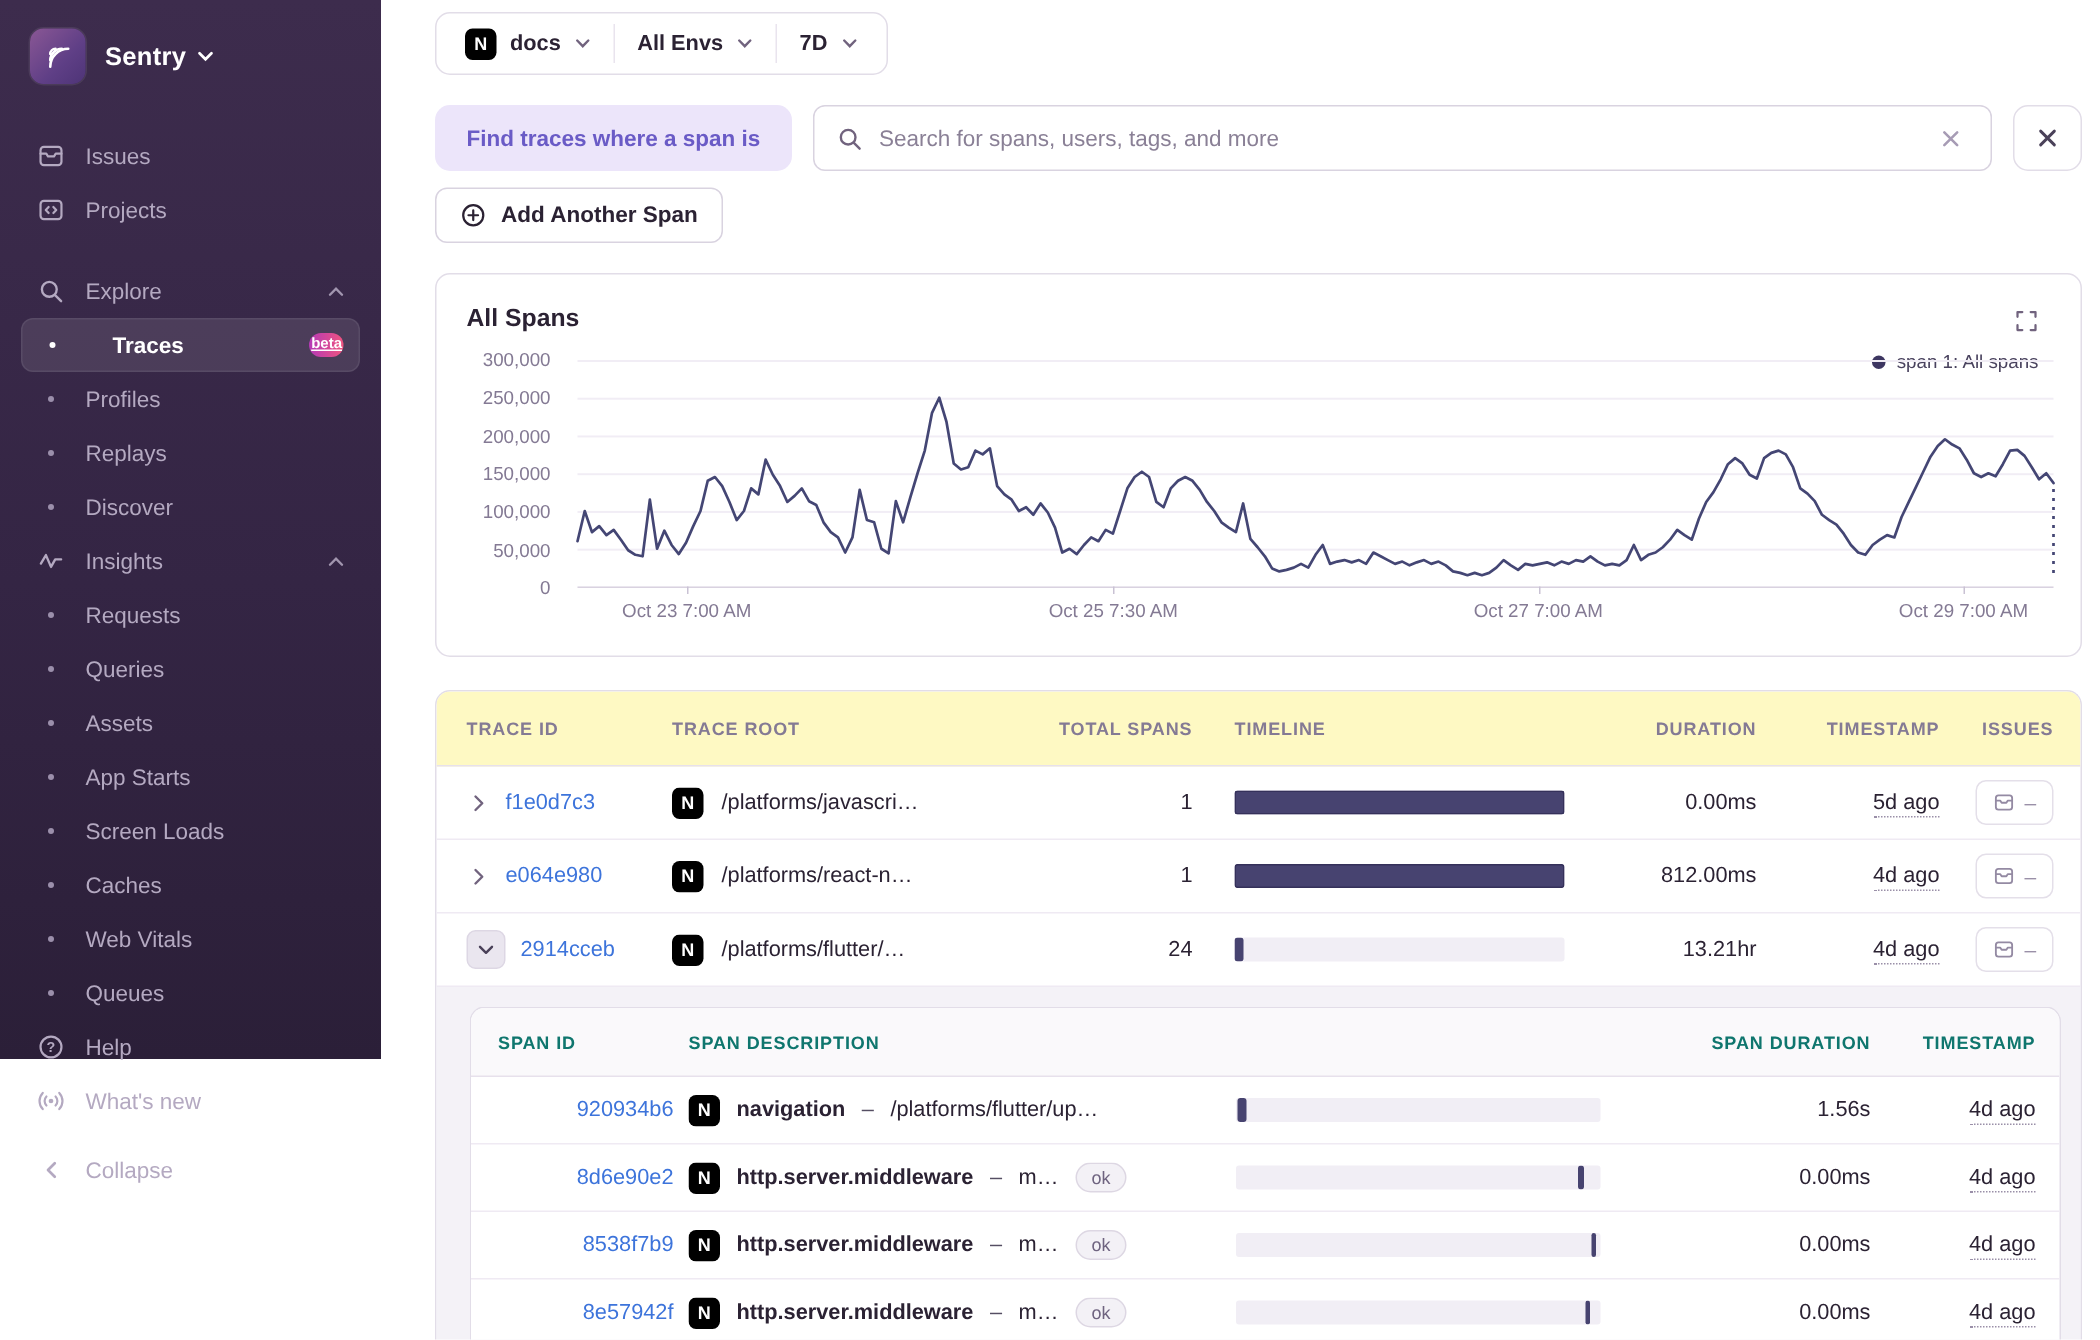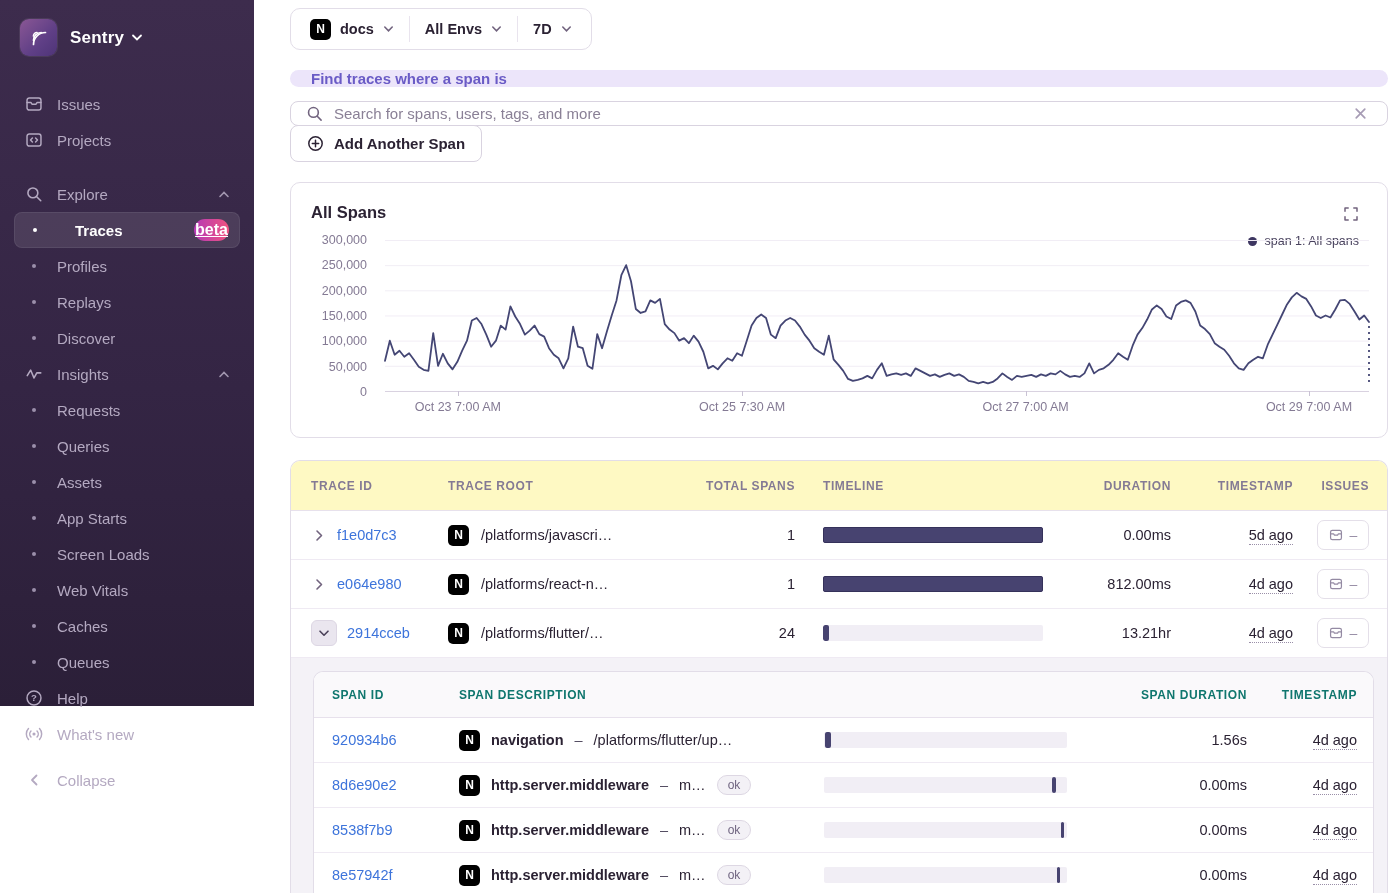--- a/index.html
+++ b/index.html
@@ -22,37 +22,37 @@
   .nav-item svg { display:block; }
   .section-gap { height:18px; }
   .chev-right-slot { margin-left:auto; opacity:.85; }
   .sub-item { padding-left:10px; }
   .bullet { width:19px; display:flex; justify-content:center; flex:none; }
   .bullet i { width:4px; height:4px; border-radius:50%; background:#9b8fab; }
   .nav-item.active { background:rgba(255,255,255,.10); border:1px solid rgba(255,255,255,.07);
     color:#fff; font-weight:700;gap:31px; }
   .nav-item.active .bullet i { background:#fff; }
   .badge-beta { margin-left:auto; background:linear-gradient(90deg,#b43ab6 0%,#f0537f 100%);
-    color:#fff; font-size:16px; font-weight:700; padding:3px 1px; border-radius:20px; line-height:1;text-decoration:underline; }
+    color:#fff; font-size:10px; font-weight:700; padding:3px 1px; border-radius:20px; line-height:1;text-decoration:underline; }
   .nav-footer { margin-top:auto; padding:0 14px; }
   .collapse-block { padding:10px 14px 16px 14px; }
 
   
   .main { position:absolute; left:254px; top:0; right:0; bottom:0; padding:8px 12px 0 36px; background:#fff; }
 
   .filter-bar { display:inline-flex; align-items:center; height:42px; border:1px solid #e2dde8;
     border-radius:10px; background:#fff; padding:0 4px; }
   .filter-seg { display:flex; align-items:center; gap:9px; padding:0 15px; font-weight:700; font-size:14.5px; color:#2b2233; cursor:pointer; }
   .v-div { width:1px; height:26px; background:#e9e4ee; }
   .n-icon { background:#000; color:#fff; border-radius:5px; font-weight:700;
     display:flex; align-items:center; justify-content:center; flex:none; }
   .n-icon.sm { width:21px; height:21px; font-size:12px; }
   .n-icon.xs { width:21px; height:21px; font-size:12px; }
 
-  .search-row { margin-top:20px; display:flex; gap:14px; height:44px;flex-direction:column; }
+  .search-row { margin-top:20px; display:flex; gap:14px; height:44px; }
   .find-pill { background:#ece5fa; color:#6a5bc6; font-weight:700; font-size:15px;
     border-radius:10px; display:flex; align-items:center; padding:0 21px; white-space:nowrap; }
   .search-box { flex:1; display:flex; align-items:center; gap:11px; border:1px solid #d9d3e0; border-radius:8px; padding:0 15px; background:#fff; }
   .search-box input { flex:1; border:none; outline:none; font-size:15px; color:#2b2233; font-family:inherit; background:transparent; }
   .search-box input::placeholder { color:#8a8096; }
   .icon-btn { background:none; border:none; cursor:pointer; display:flex; align-items:center; justify-content:center; padding:4px; }
   .close-btn { width:46px; height:44px; border:1px solid #e2dde8; border-radius:10px; background:#fff;
     display:flex; align-items:center; justify-content:center; cursor:pointer; }
 
   .add-span-row { margin-top:11px; }
@@ -78,21 +78,21 @@
   .x-tick { position:absolute; top:100%; width:1px; height:5px; background:#c9c2d4; }
   .x-label { position:absolute; top:calc(100% + 9px); transform:translateX(-50%); font-size:12.5px; color:#847a94; white-space:nowrap; }
 
   
   .trace-panel { margin-top:22px; border:1px solid #e2dde8; border-bottom:none; border-radius:10px 10px 0 0; overflow:hidden; background:#fff; }
   .t-grid { display:grid; grid-template-columns:127px 233px 104px 238px 118px 112px 66px; column-gap:10px; padding:0 20px; align-items:center; }
   .t-head { height:50px; background:#fef9c3; border-bottom:1px solid #e7e1ec; color:#847a94; font-size:12px; font-weight:700; letter-spacing:.05em; }
   .t-row { height:49px; border-bottom:1px solid #efeaf3; font-size:14.5px; color:#2b2233; }
   .cell-r { text-align:right; }
   .id-cell { display:flex; align-items:center; gap:10px; }
-  .trace-link { color:#3d74db; text-decoration:none; cursor:pointer; }
+  .trace-link { color:#3d74db; text-decoration:none; cursor:pointer;text-align:right; }
   .chev-plain { display:flex; width:16px; justify-content:center; cursor:pointer; }
   .chev-btn { width:26px; height:26px; border-radius:6px; background:#eae6ef; border:1px solid #ddd7e4;
     display:flex; align-items:center; justify-content:center; cursor:pointer; }
   .root-cell { display:flex; align-items:center; gap:12px; overflow:hidden; white-space:nowrap; }
   .tl-cell { padding-left:18px; }
   .track { position:relative; height:16px; background:#f1eef5; border-radius:2px; overflow:hidden; }
   .bar { position:absolute; top:0; bottom:0; background:#474370; border-radius:2px; }
   .bar.full { box-shadow:inset 0 0 0 1px #35315a; }
   .age { border-bottom:1px dotted #9a8fa8; padding-bottom:1px; cursor:pointer; }
   .issues-cell { justify-self:end; }
@@ -238,27 +238,27 @@
       <div class="nav-item sub-item">
           <span class="bullet">
             <i></i>
           </span>
           <span>Screen Loads</span>
         </div>
       <div class="nav-item sub-item">
           <span class="bullet">
             <i></i>
           </span>
+          <span>Caches</span>
+        </div>
+      <div class="nav-item sub-item">
+          <span class="bullet">
+            <i></i>
+          </span>
           <span>Web Vitals</span>
-        </div>
-      <div class="nav-item sub-item">
-          <span class="bullet">
-            <i></i>
-          </span>
-          <span>Caches</span>
         </div>
       <div class="nav-item sub-item">
           <span class="bullet">
             <i></i>
           </span>
           <span>Queues</span>
         </div>
     </nav>
 
     <div class="nav-footer">

